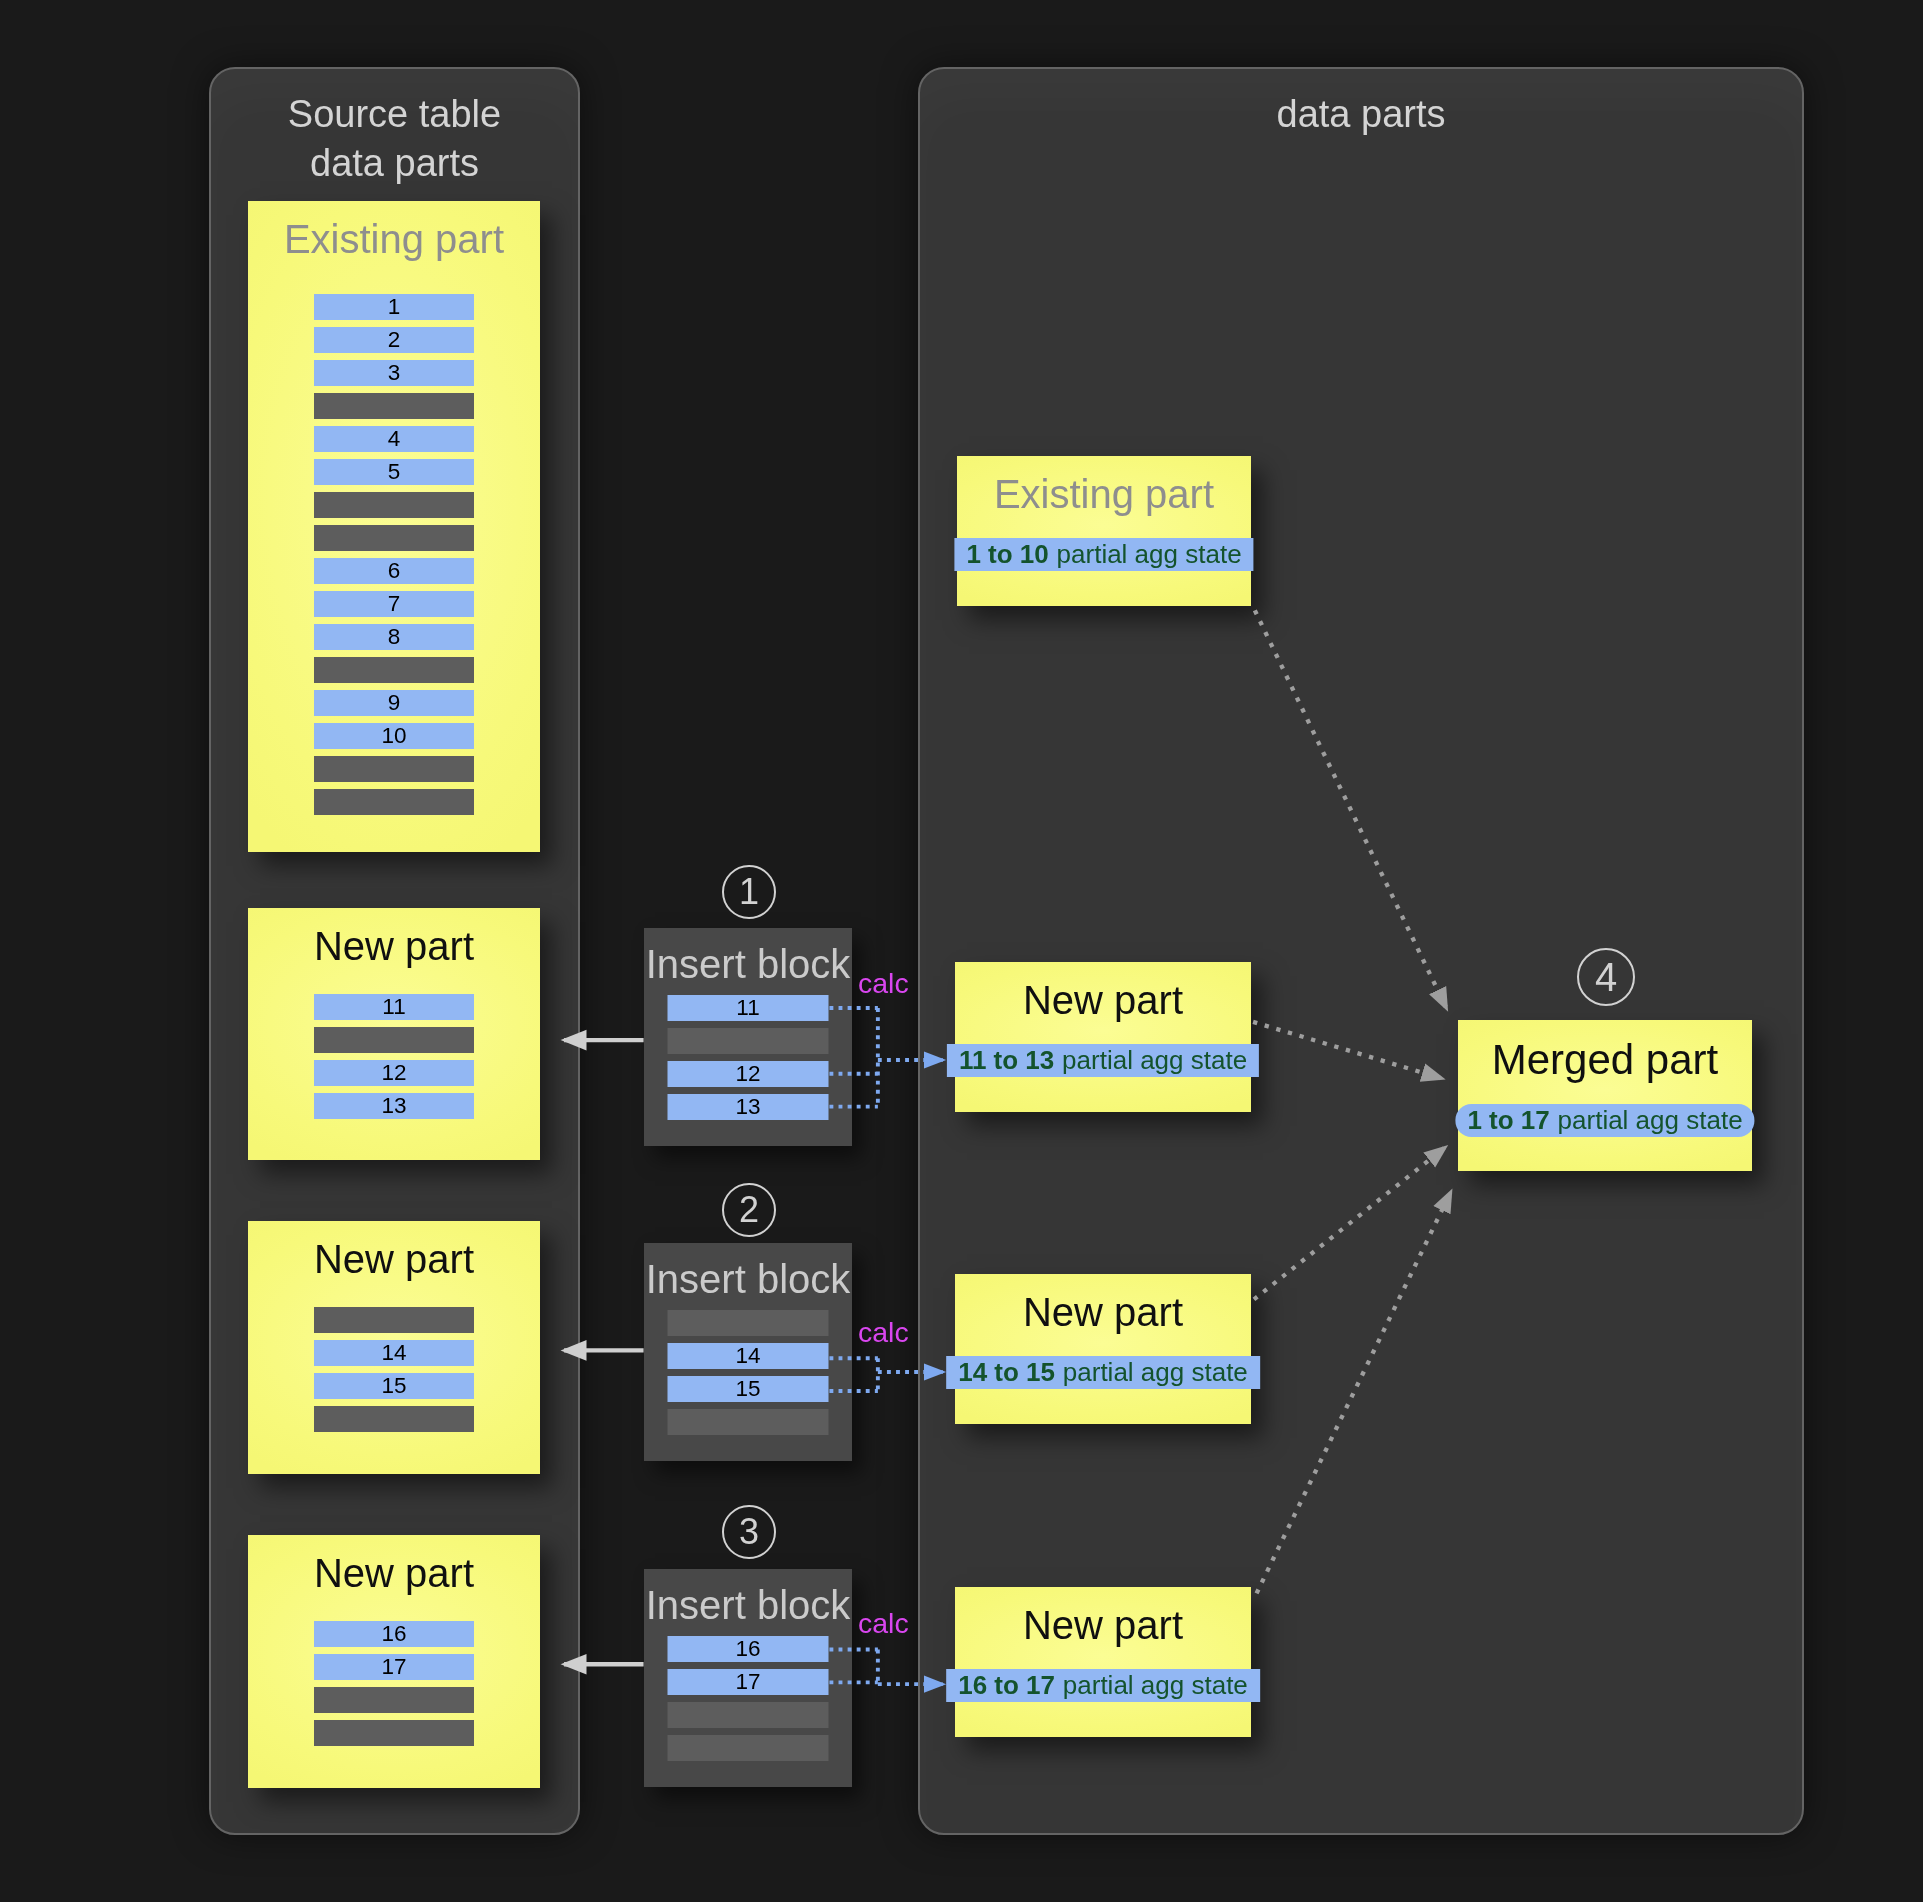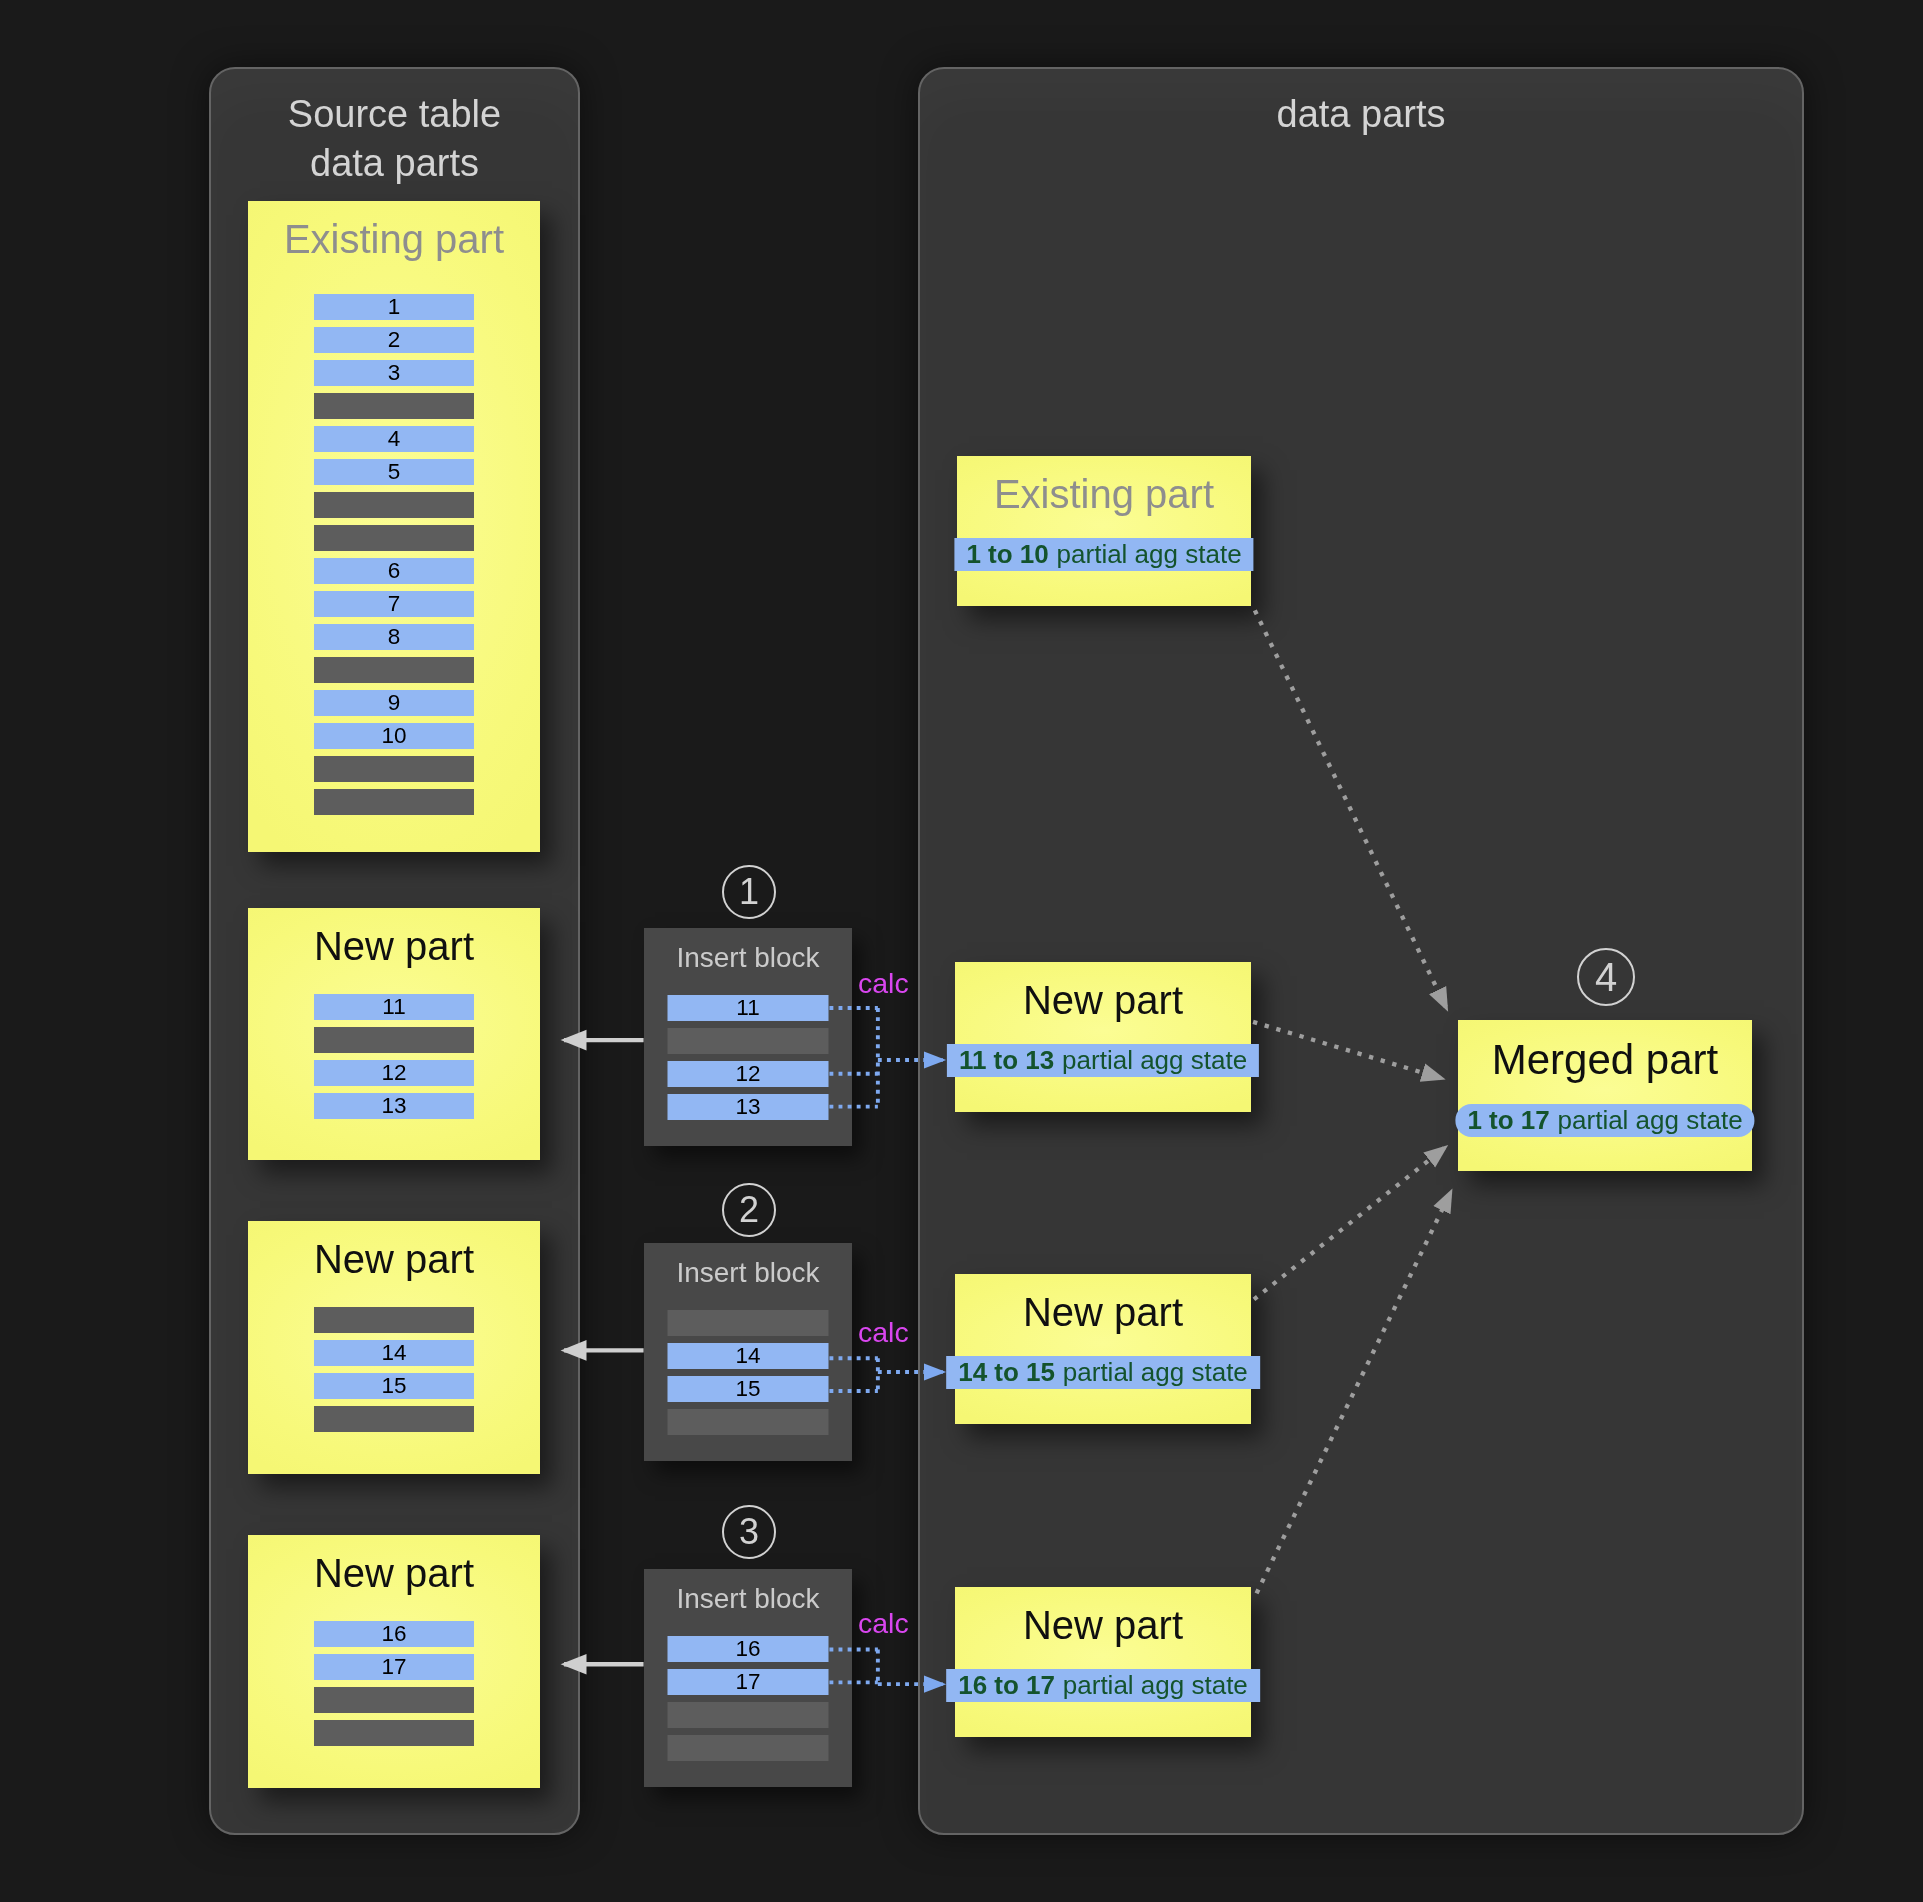--- a/index.html
+++ b/index.html
@@ -39,21 +39,21 @@
     font-size:22.5px;color:#000;
   }
   .row.blue{background:#92b7f3;}
   .row.gray{background:#5d5d5d;}
   .iblock{
     position:absolute;width:208px;height:218px;background:#484848;
     box-shadow:10.4px 12px 19px rgba(0,0,0,0.5);
   }
   .iblock-title{
     position:absolute;left:0;right:0;top:14px;text-align:center;
-    color:#cbcbcb;font-size:28px;
+    color:#cbcbcb;font-size:40px;
   }
   .iblock .rows{top:67px;}
   .iblock .row{width:161px;}
   .step-circle{
     position:absolute;width:50px;height:50px;border:2.6px solid #d2d2d2;
     border-radius:50%;color:#d2d2d2;font-size:36px;
     display:flex;align-items:center;justify-content:center;
   }
   .step-circle.big{width:54px;height:54px;font-size:40px;}
   .calc{

